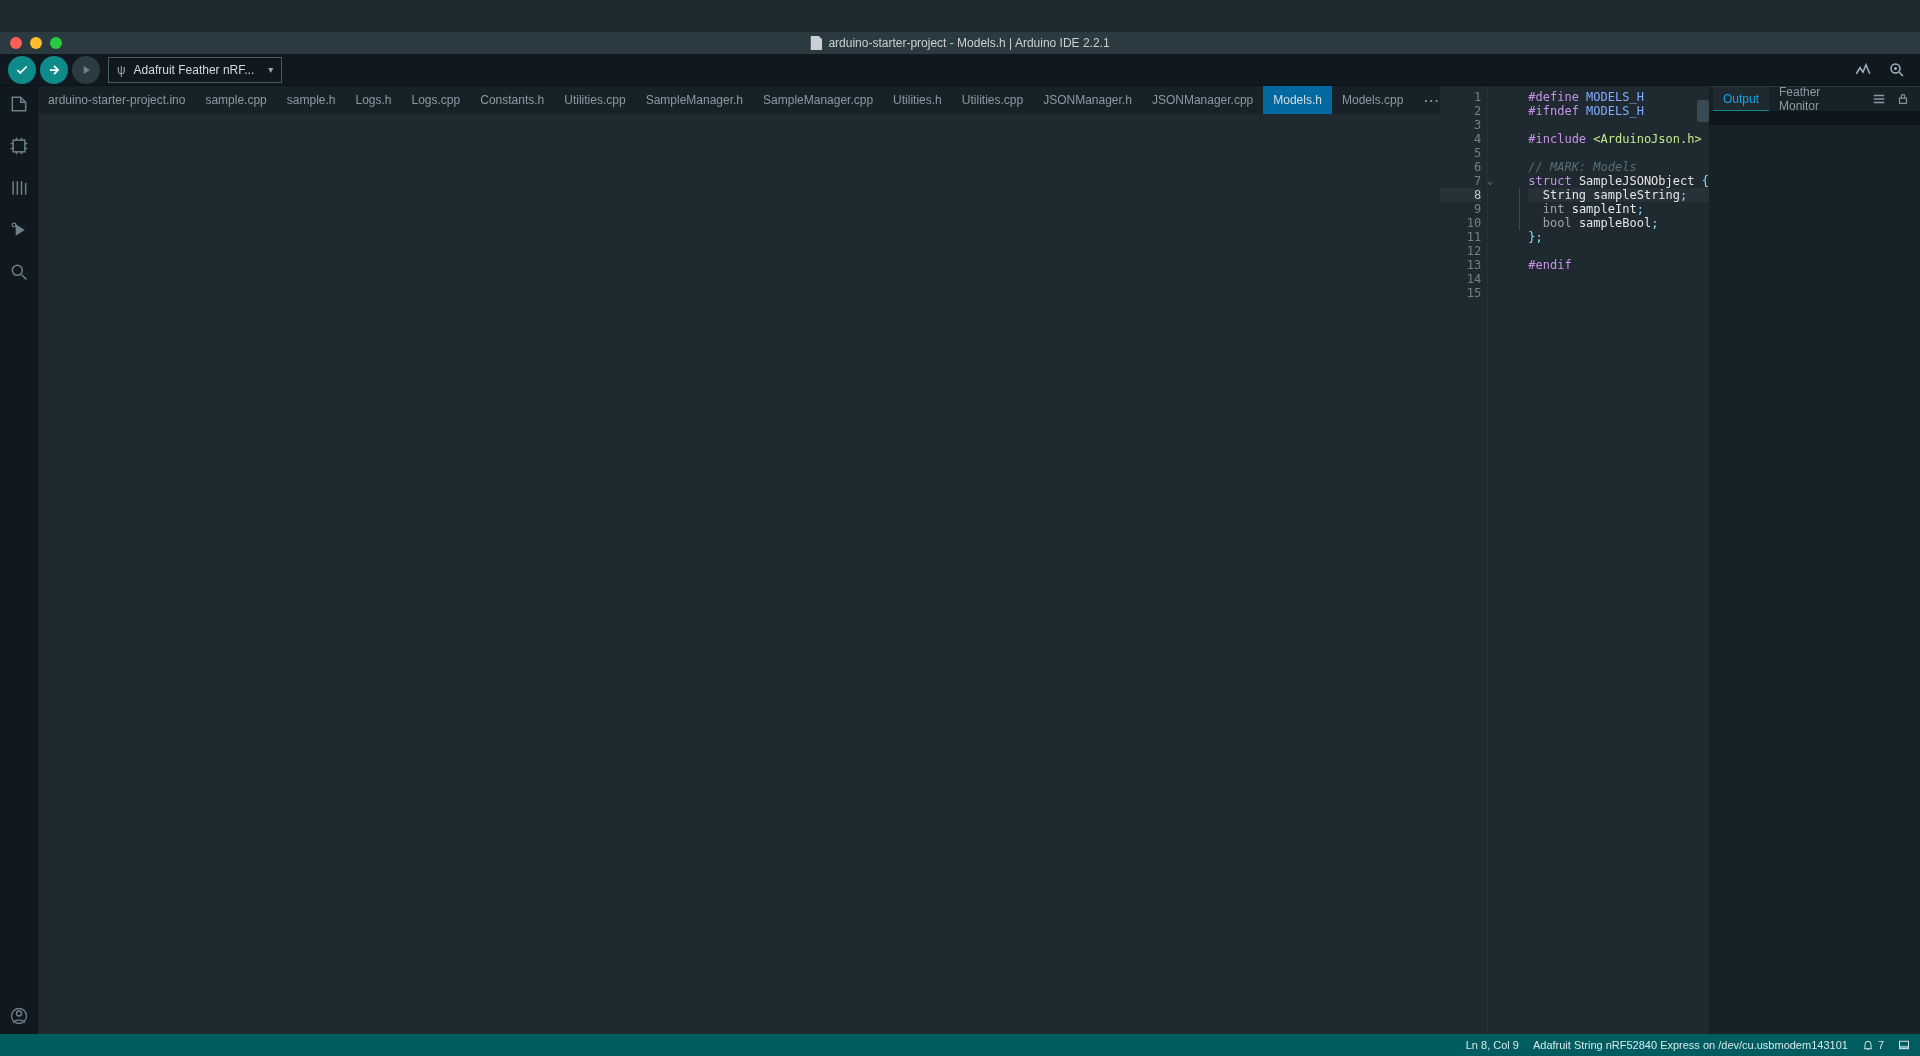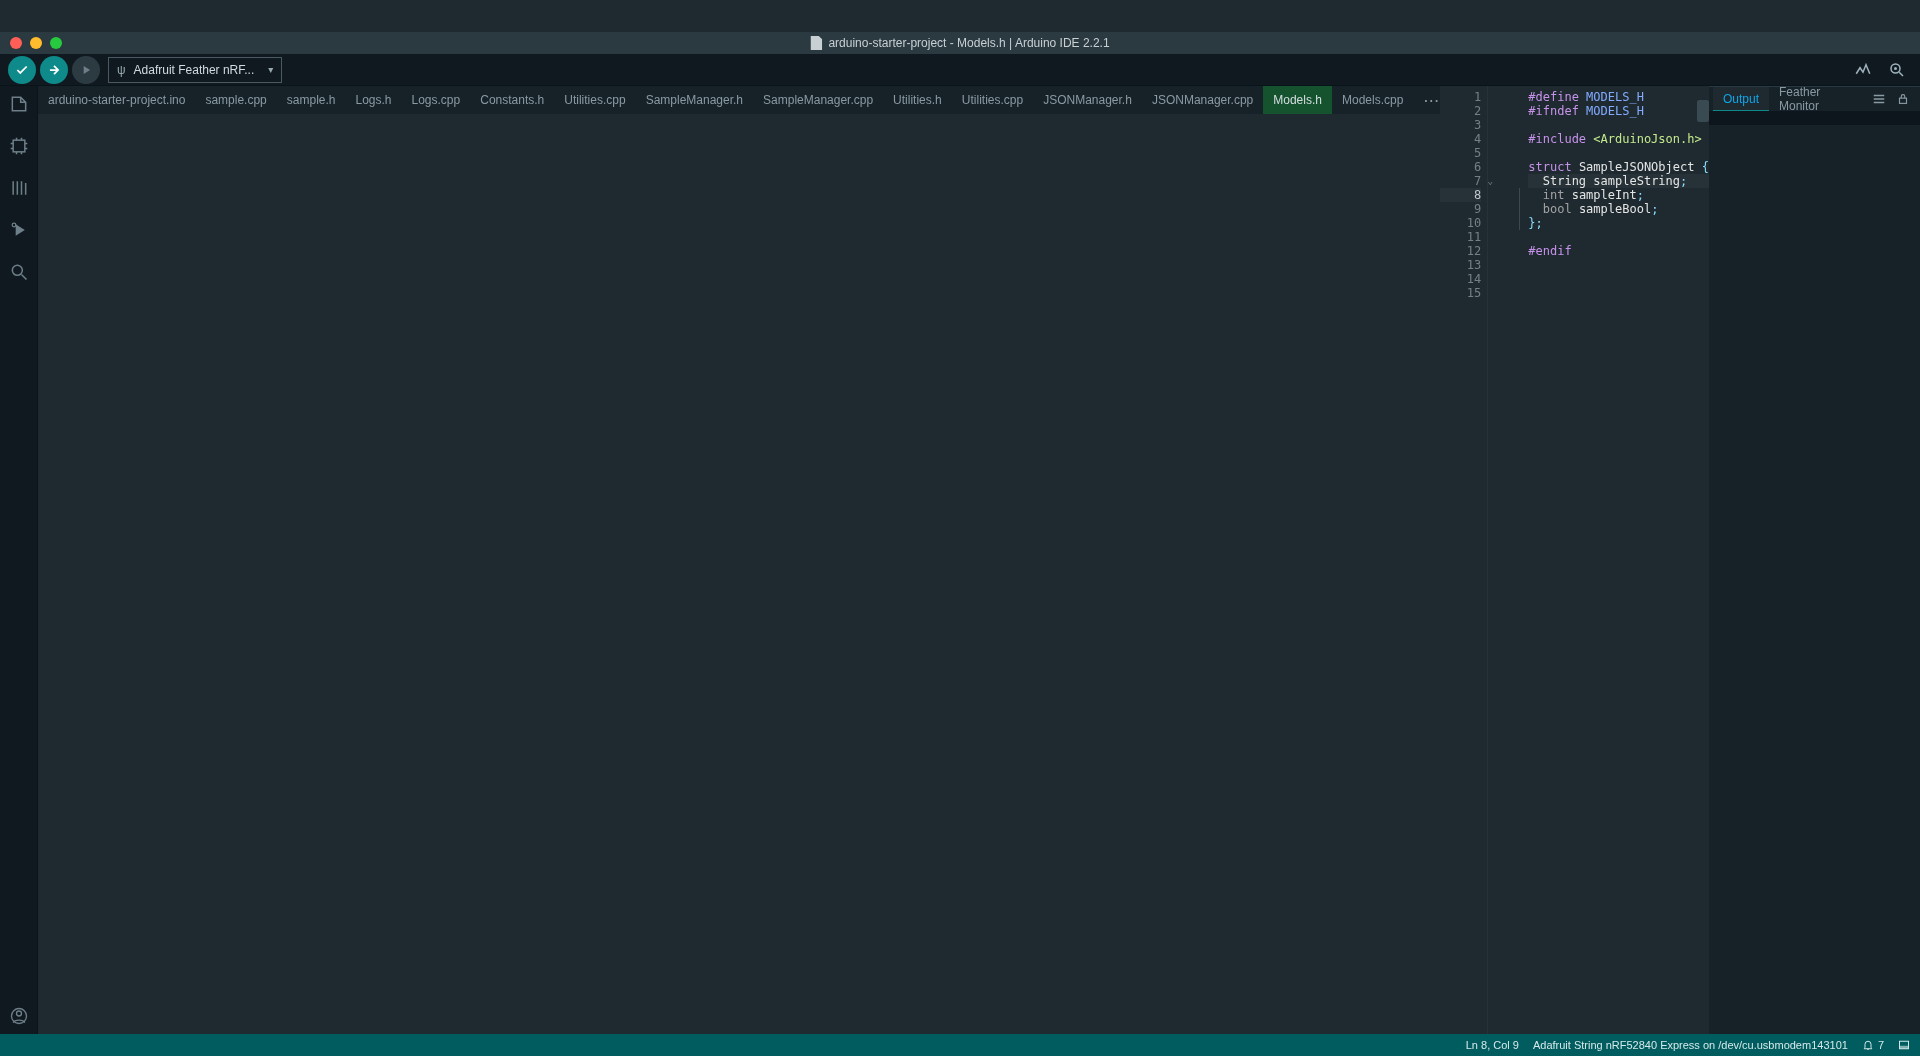--- a/index.html
+++ b/index.html
@@ -35,21 +35,21 @@
     
     .activity { width: 38px; background: #10191f; display: flex; flex-direction: column; align-items: center; padding-top: 6px; gap: 18px; border-right: 1px solid #07141a; }
     .aicon { width: 24px; height: 24px; display: flex; align-items: center; justify-content: center; color: #6d7f89; cursor: pointer; }
     .aicon svg { width: 20px; height: 20px; }
     .activity-spacer { flex: 1; }
 
     
     .editor-area { flex: 1; display: flex; min-width: 0; }
     .tabs { height: 28px; background: #172228; display: flex; align-items: stretch; font-size: 12px; overflow: hidden; }
     .tab { padding: 0 10px; display: flex; align-items: center; color: #8a9aa3; cursor: pointer; white-space: nowrap; }
-    .tab.active { background: #14532d; color: #d6dde2; }
+    .tab.active { background: #0369a1; color: #d6dde2; }
     .tabs-spacer { flex: 1; }
     .tab-more { display: flex; align-items: center; padding: 0 10px; color: #8a9aa3; cursor: pointer; font-size: 16px; letter-spacing: 2px; }
 
     .editor { flex: 1; display: flex; background: #1e2a30; font-family: Menlo, Consolas, monospace; font-size: 12px; line-height: 14px; position: relative; min-height:0;}
     .gutter { width: 48px; text-align: right; color: #738089; padding: 4px 6px 0 0; user-select: none; border-right: 1px solid #263238; }
     .gutter .ln { height: 14px; position: relative; }
     .gutter .fold { position: absolute; right: -12px; top: 0; color: #738089; font-size: 10px; cursor:pointer;}
     .code { flex: 1; padding: 4px 0 0 40px; position: relative; overflow: hidden; }
     .codeline { height: 14px; white-space: pre; }
     .indent-guide { position: absolute; left: 31px; top: calc(4px + 14px*7); width: 1px; height: calc(14px * 3); background: #3a4a52; }
@@ -216,20 +216,21 @@
             <div class="ln">15</div>
           </div>
         <div class="code" id="code">
           <div class="indent-guide"></div>
           <div class="scrollslab"></div>
         <div class="codeline"><span class="preproc">#define</span><span> </span><span class="macro">MODELS_H</span></div>
             <div class="codeline"><span class="preproc">#ifndef</span><span> </span><span class="macro">MODELS_H</span></div>
             <div class="codeline"></div>
             <div class="codeline"><span class="preproc">#include</span><span> </span><span class="string">&lt;ArduinoJson.h&gt;</span></div>
             <div class="codeline"></div>
+            <div class="codeline"><span class="comment">// MARK: Models</span></div>
             <div class="codeline"><span class="kw">struct</span><span> </span><span class="ident">SampleJSONObject</span><span> </span><span class="punc">{</span></div>
             <div class="codeline highlight-line"><span>  </span><span class="ident">String</span><span> </span><span class="ident">sampleString</span><span class="punc">;</span></div>
             <div class="codeline"><span>  </span><span class="type">int</span><span> </span><span class="ident">sampleInt</span><span class="punc">;</span></div>
             <div class="codeline"><span>  </span><span class="type">bool</span><span> </span><span class="ident">sampleBool</span><span class="punc">;</span></div>
             <div class="codeline"><span class="punc">}</span><span class="punc">;</span></div>
             <div class="codeline"></div>
             <div class="codeline"><span class="preproc">#endif</span></div>
             <div class="codeline"></div>
             <div class="codeline"></div>
           </div>

